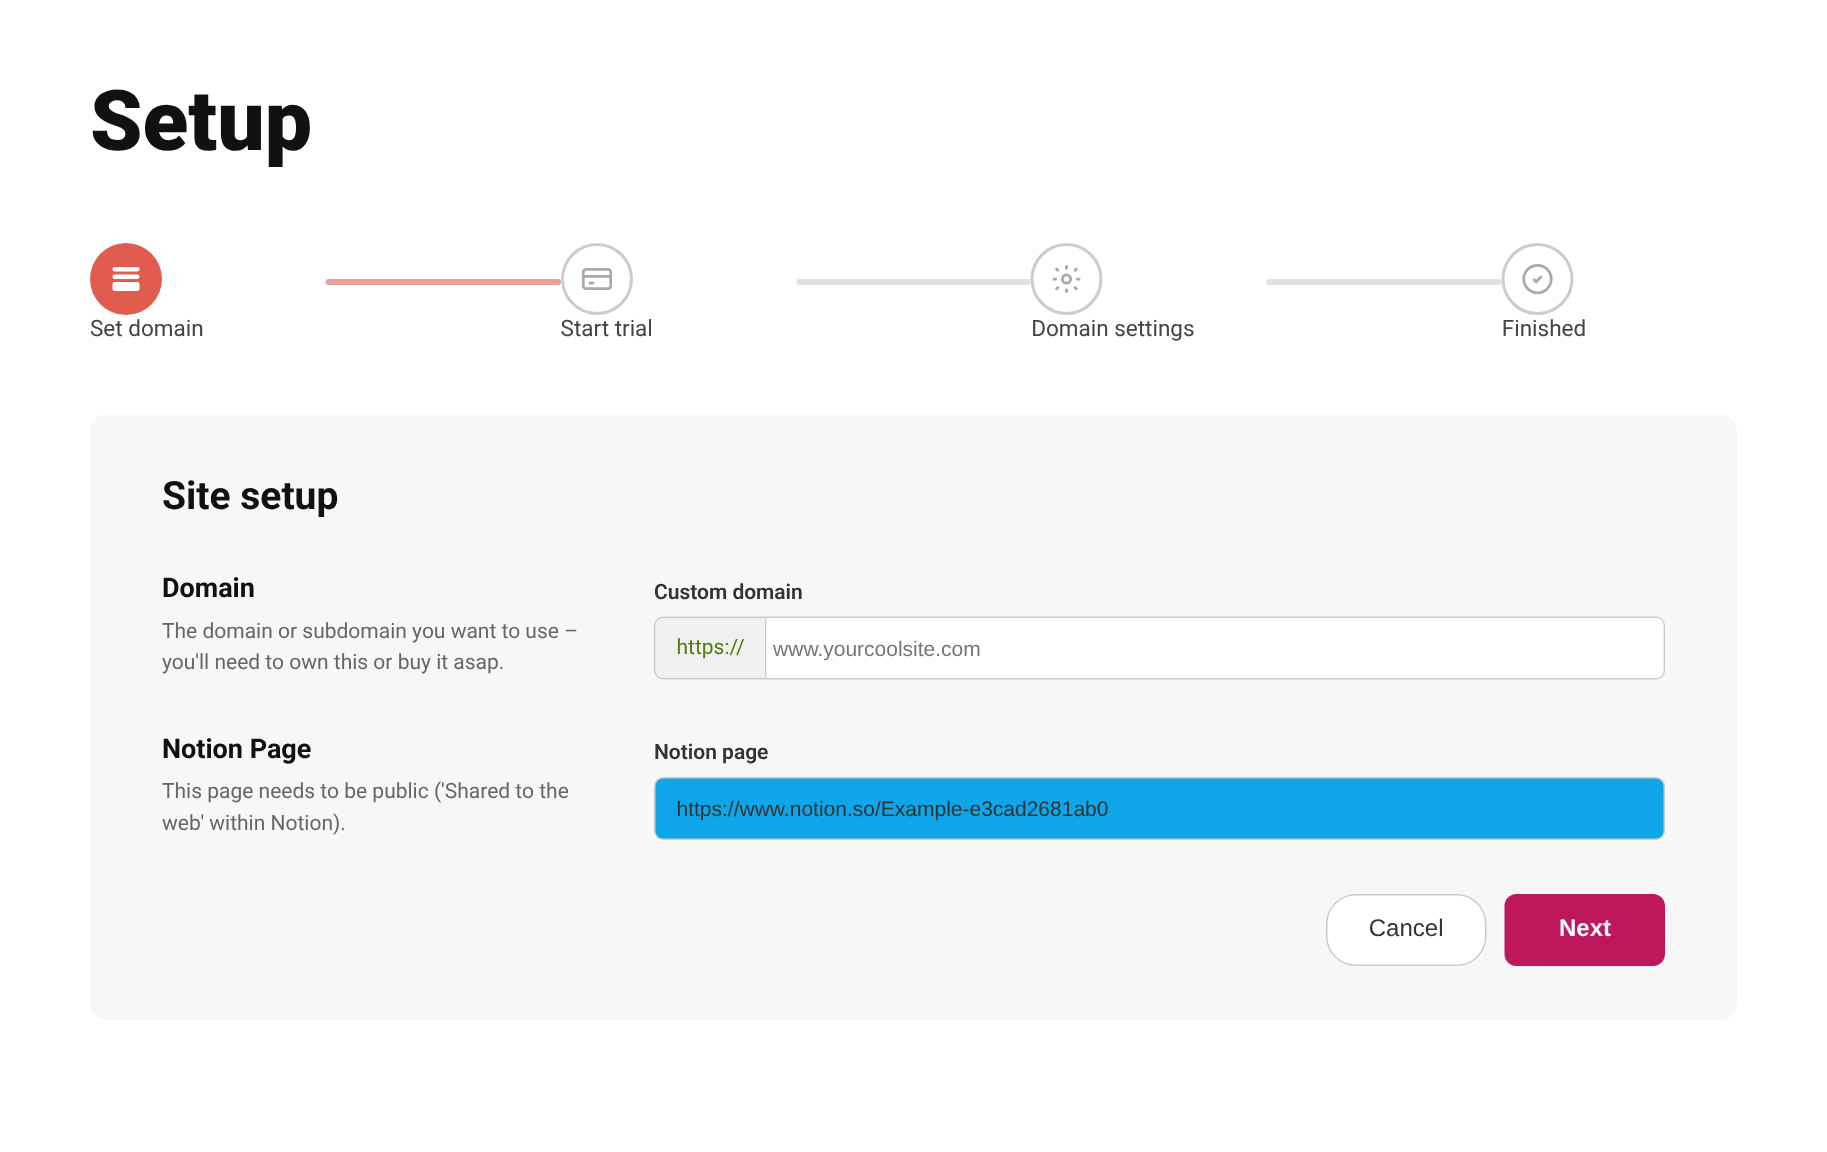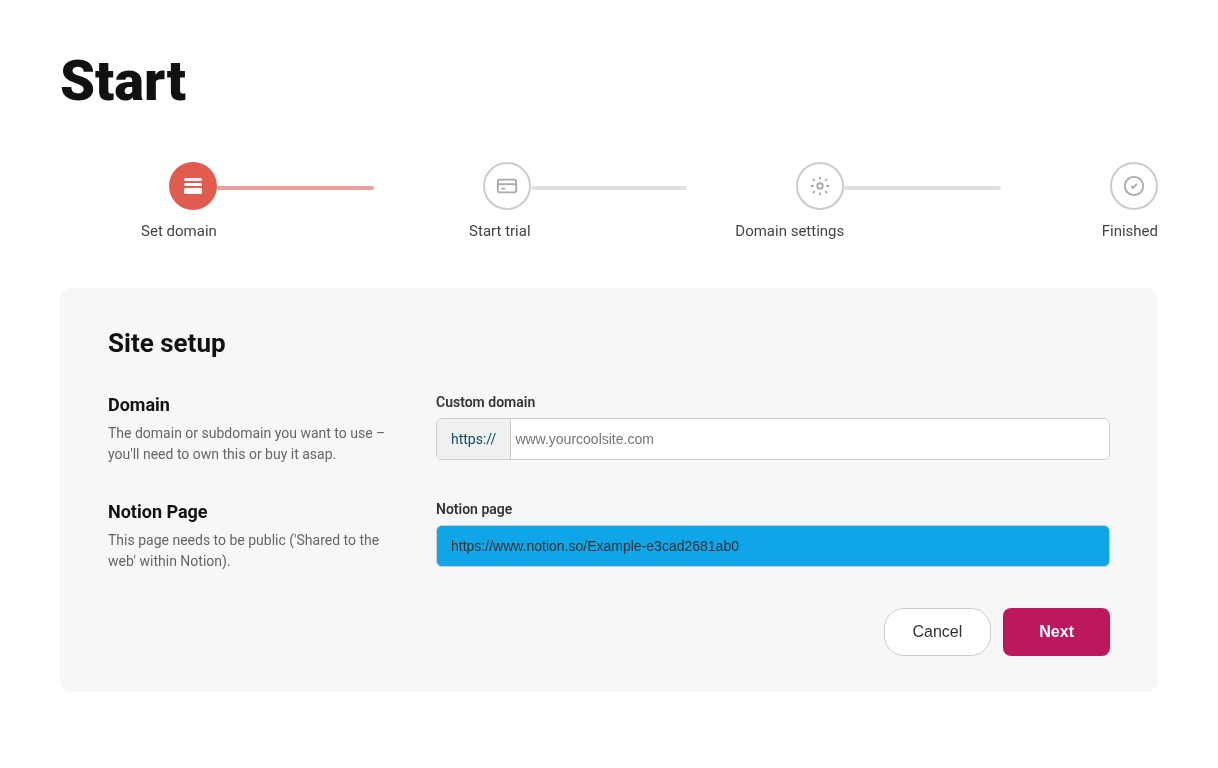--- a/index.html
+++ b/index.html
@@ -23,22 +23,22 @@
       display: flex;
       align-items: flex-start;
       justify-content: center;
       margin-bottom: 48px;
       gap: 0;
     }
 
     .step-item {
       display: flex;
       flex-direction: column;
-      align-items: flex-end;
-      gap: 12px;
+      align-items: flex-start;
+      gap: 0;
       position: relative;
       flex: 1;
     }
 
     .step-circle {
       width: 48px;
       height: 48px;
       border-radius: 50%;
       display: flex;
       align-items: center;
@@ -95,20 +95,21 @@
       font-size: 26px;
       font-weight: 700;
       margin-bottom: 36px;
       color: #111;
     }
 
     .form-row {
       display: flex;
       gap: 48px;
       margin-bottom: 36px;
+      align-items: flex-end;
     }
 
     .form-description {
       flex: 0 0 280px;
     }
 
     .form-description h3 {
       font-size: 18px;
       font-weight: 700;
       margin-bottom: 8px;
@@ -138,21 +139,21 @@
       border: 1.5px solid #ccc;
       border-radius: 6px;
       overflow: hidden;
       background: #fff;
     }
 
     .domain-prefix {
       padding: 12px 14px;
       background: #f0f0f0;
       font-size: 14px;
-      color: #0c4a6e;
+      color: #4d7c0f;
       border-right: 1.5px solid #ccc;
       white-space: nowrap;
     }
 
     .domain-input {
       flex: 1;
       border: none;
       outline: none;
       padding: 12px 4px;
       font-size: 14px;
@@ -197,21 +198,21 @@
       background: #be185d;
       font-size: 16px;
       font-weight: 600;
       color: #fff;
       cursor: pointer;
     }
   </style>
 </head>
 <body>
 
-<h1 class="page-title">Start</h1>
+<h1 class="page-title">Setup</h1>
 
 <div class="stepper">
 
   <div class="step-item">
     <div class="step-circle active">
       <svg width="24" height="24" viewBox="0 0 24 24" fill="white" xmlns="http://www.w3.org/2000/svg">
         <rect x="3" y="4" width="18" height="3" rx="1.5"></rect>
         <rect x="3" y="9" width="18" height="3" rx="1.5"></rect>
         <rect x="3" y="14" width="18" height="6" rx="1.5"></rect>
       </svg>

